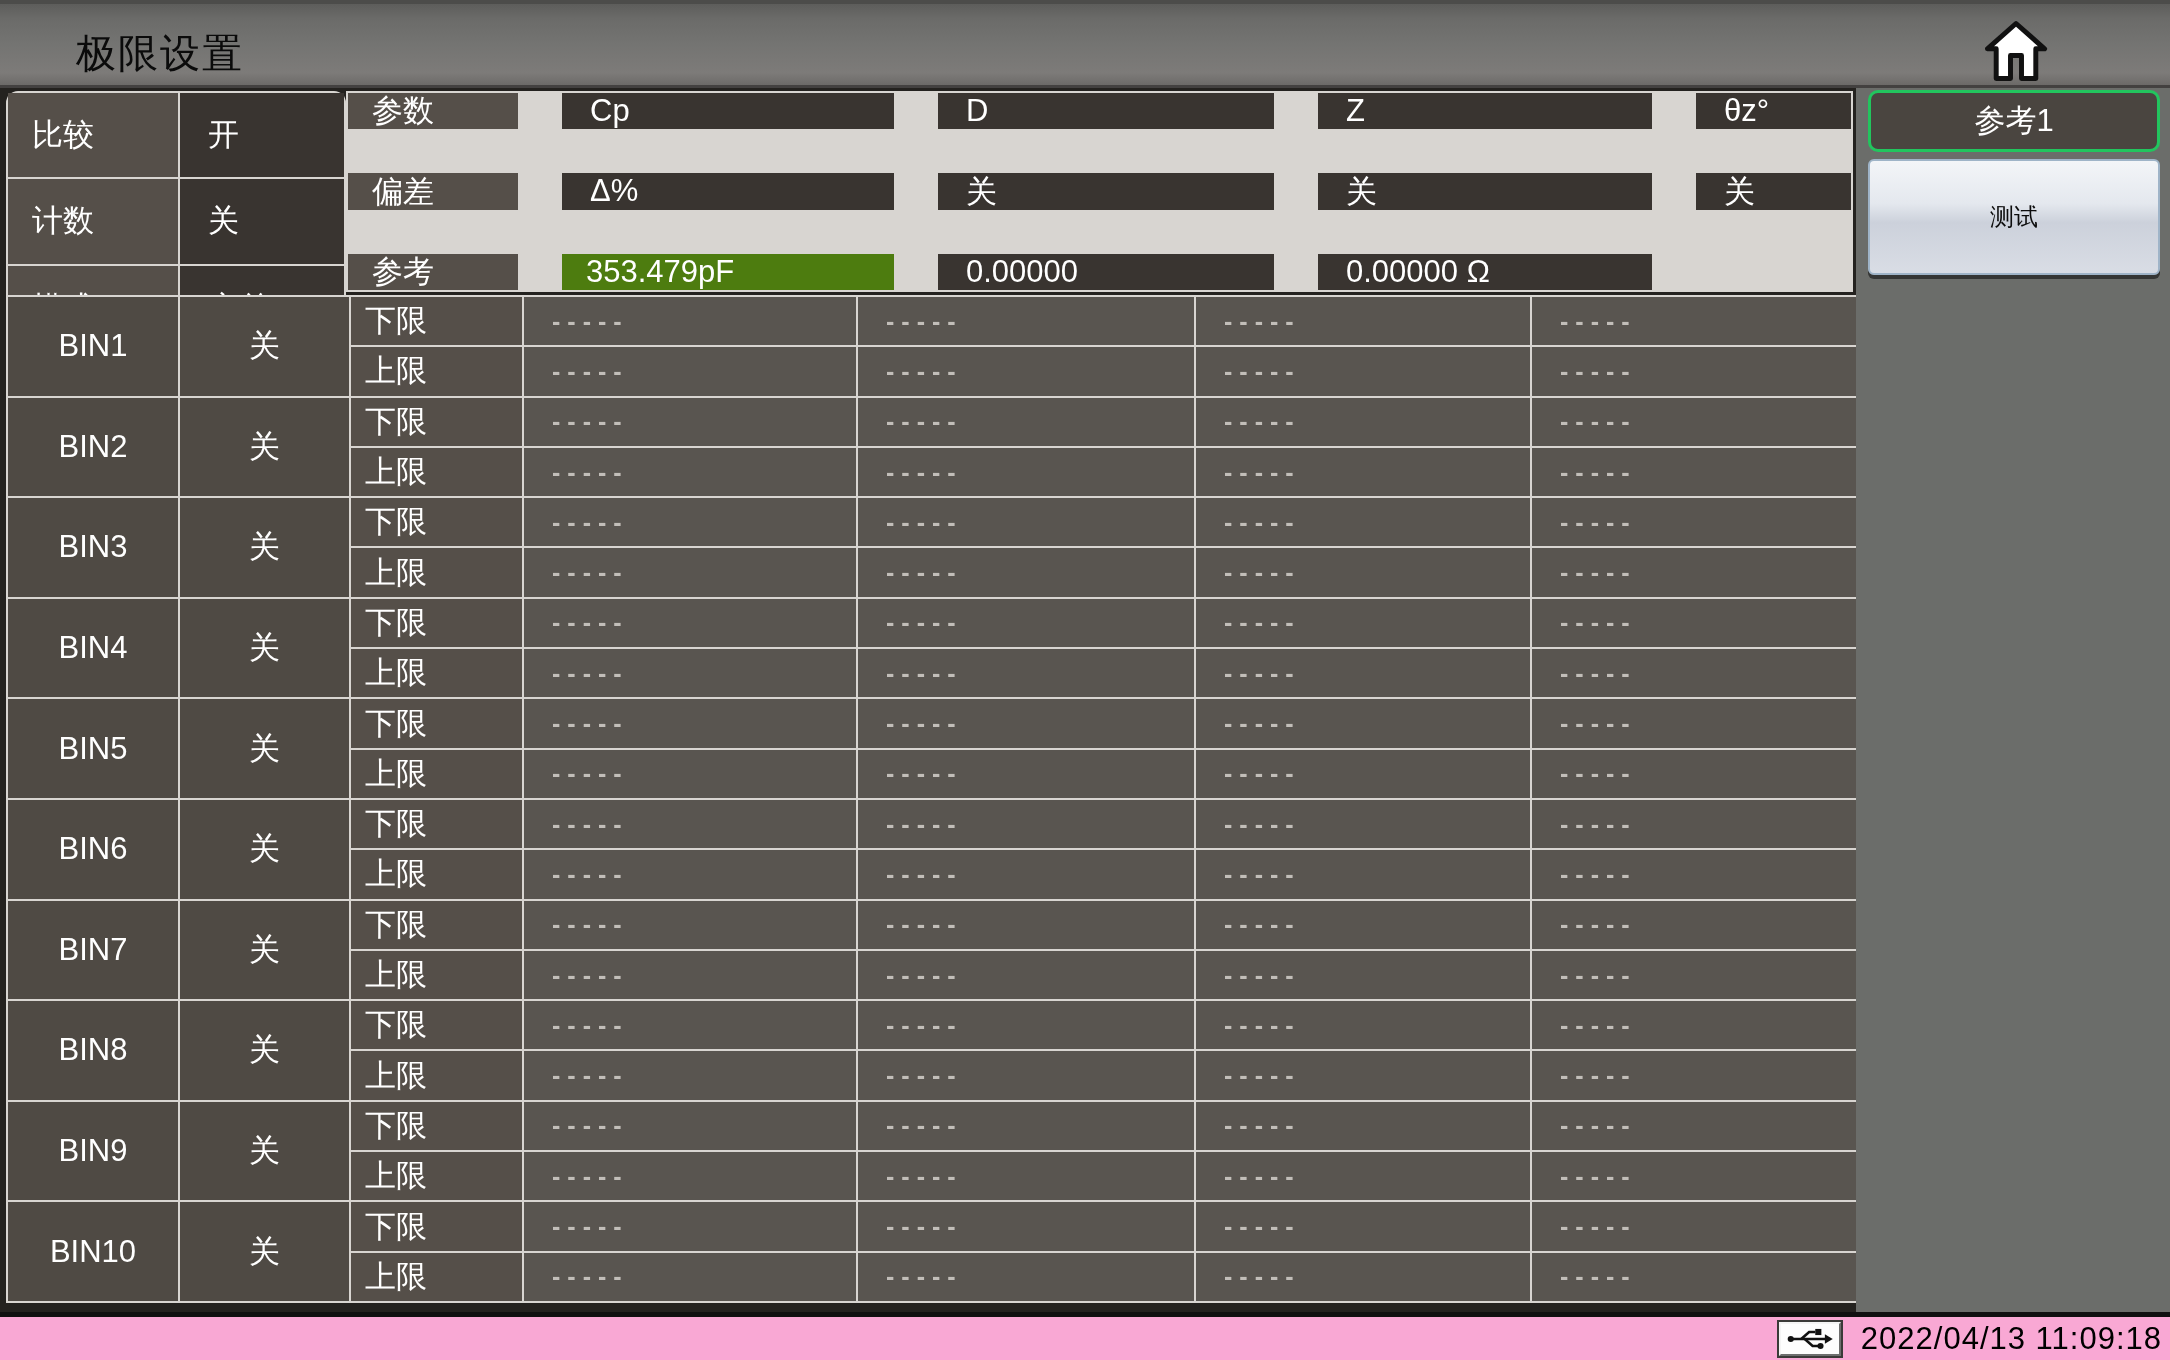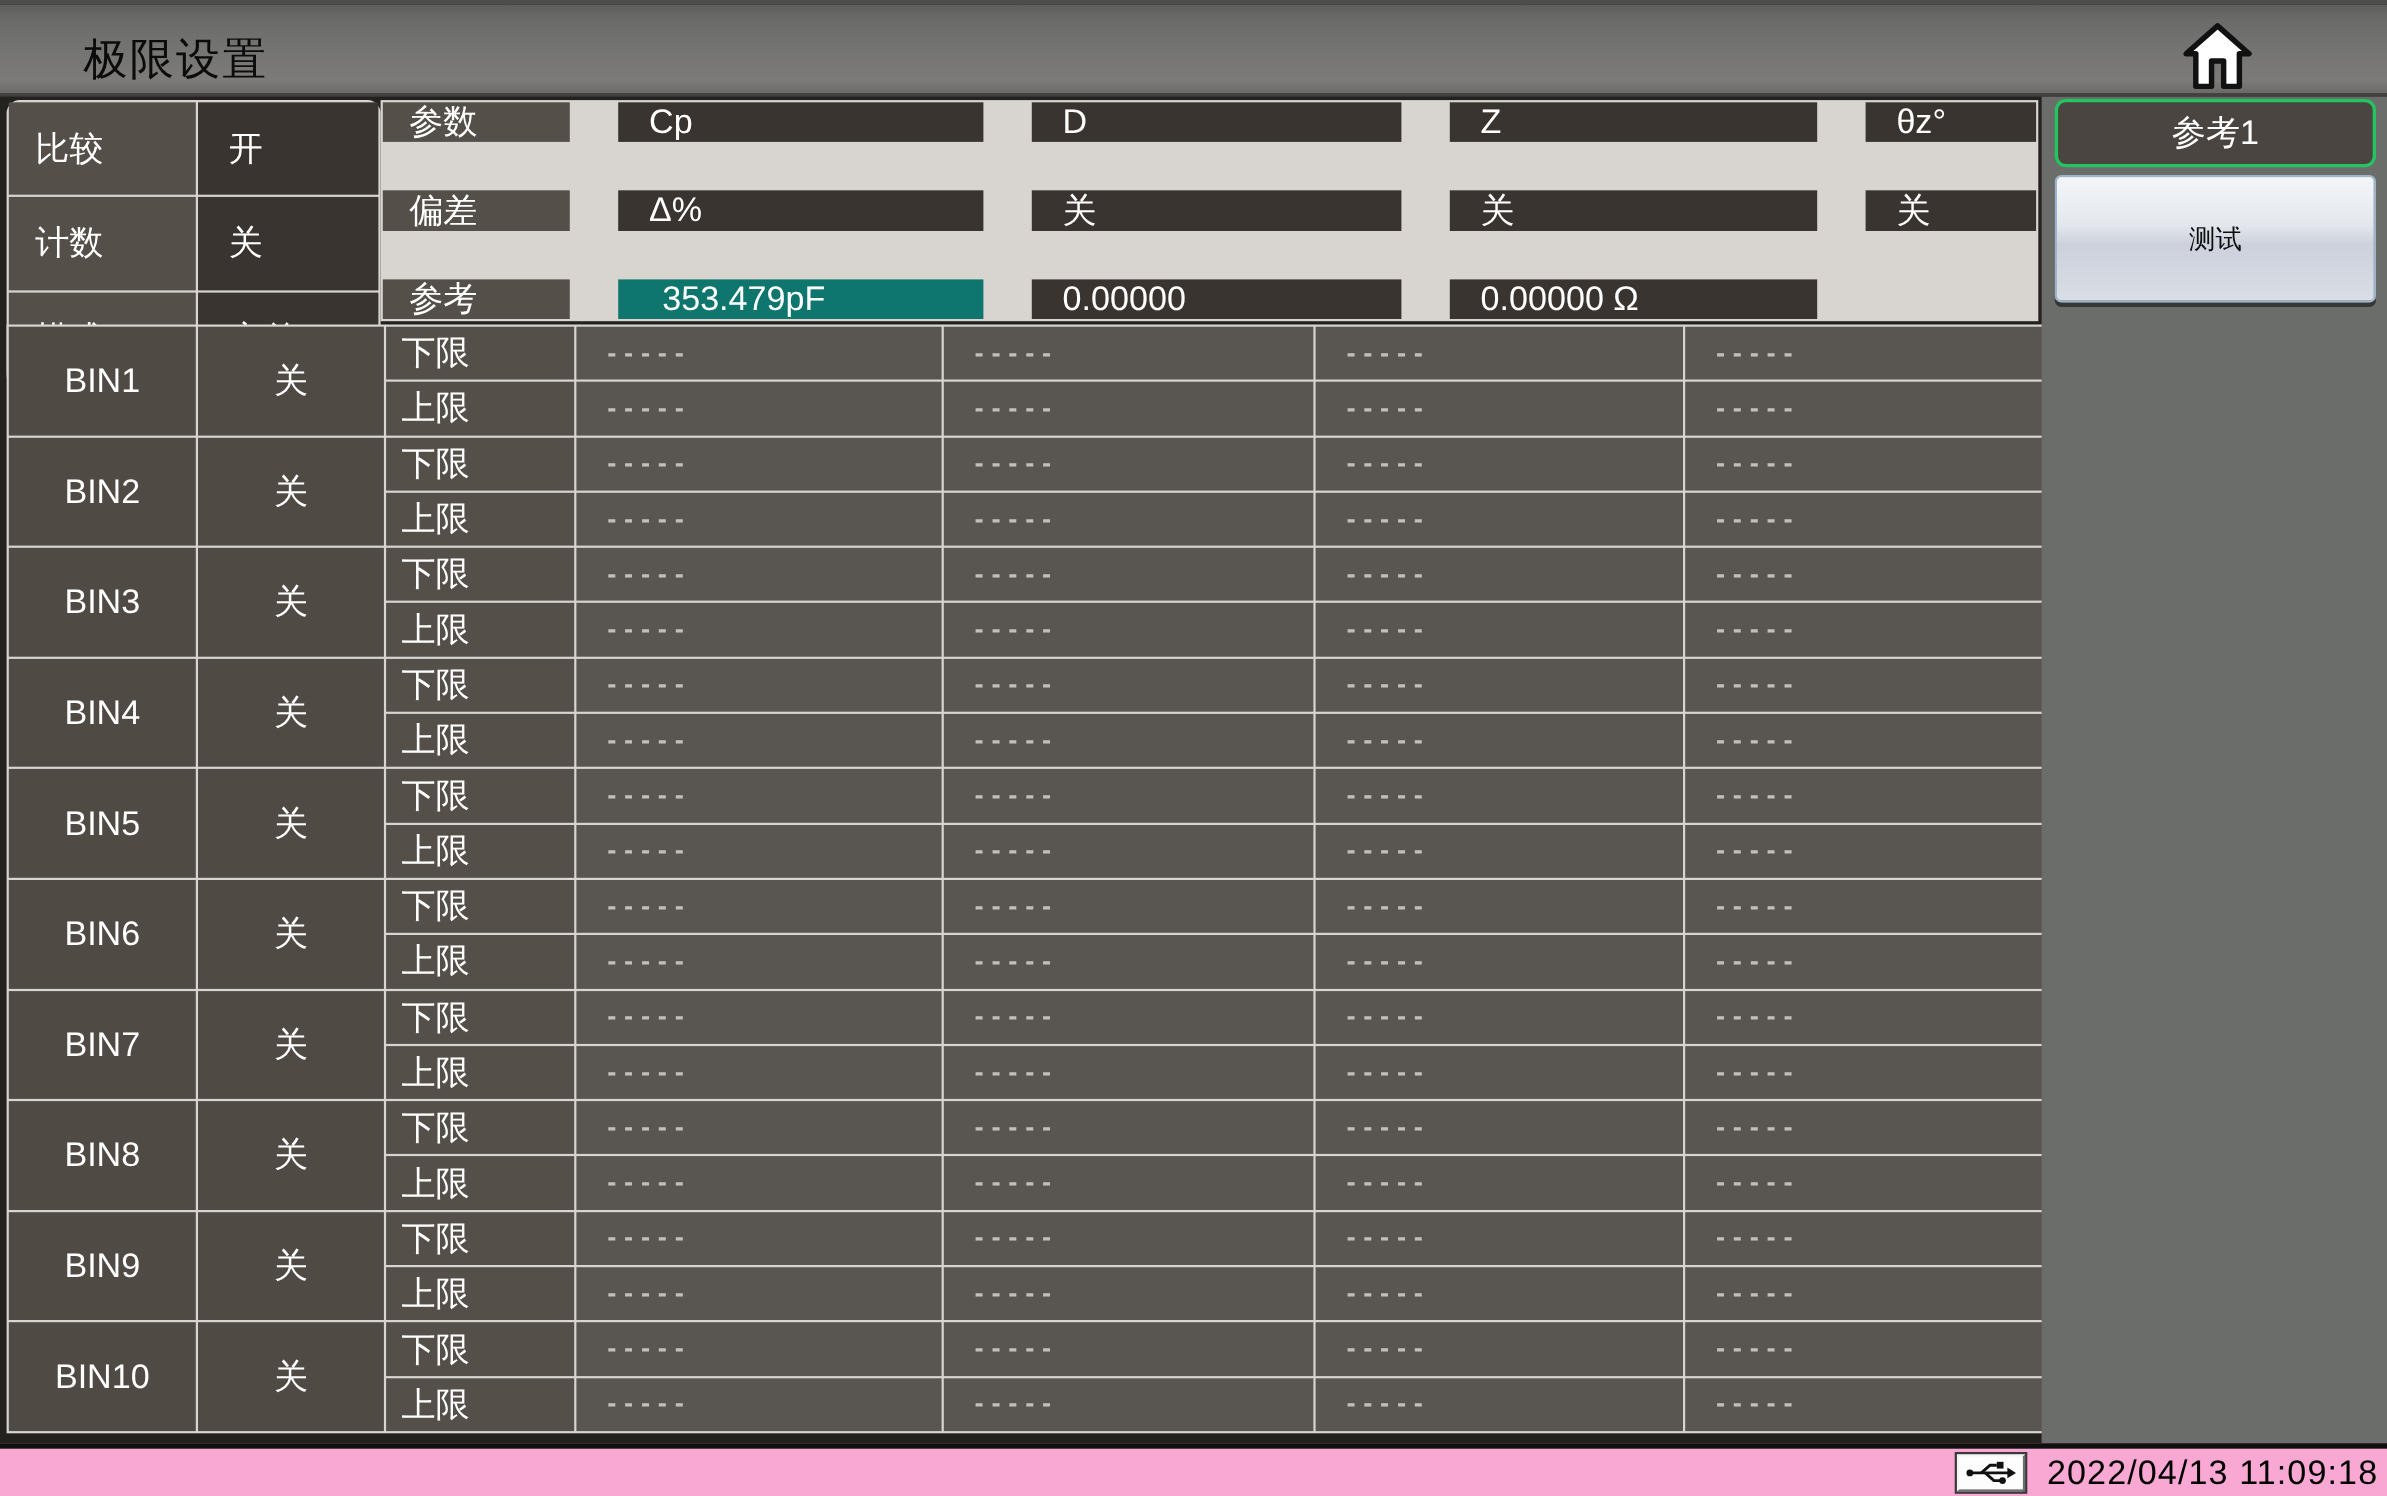--- a/index.html
+++ b/index.html
@@ -40,21 +40,21 @@
     grid-template-columns:170px 169px 171px 332px 336px 334px 1fr;
     grid-template-rows:repeat(20,1fr);
   }
 
   .cell { display:flex; align-items:center; color:#ffffff; font-size:31px; overflow:hidden; white-space:nowrap; }
   .c-label  { background:#554f49; padding-left:24px; }
   .c-dark   { background:#393430; padding-left:28px; }
   .c-bin    { background:#4f4a44; justify-content:center; padding-left:0; }
   .c-limit  { background:#554f49; padding-left:14px; }
   .c-gray   { background:#595550; padding-left:28px; color:#c2beb9; font-size:25px; letter-spacing:7px; font-weight:bold; }
-  .c-blue   { background:#0f766e; padding-left:40px; }
+  .c-blue   { background:#4d7c0f; padding-left:24px; }
   .c-span2  { grid-row:span 2; }
 
   
   .sidebar { position:absolute; left:1856px; top:88px; width:314px; height:1224px; background:#6b6d6a; }
   .ref-btn {
     position:absolute; left:12px; top:2px; width:292px; height:62px; box-sizing:border-box;
     background:#4a4540; border:3px solid #22c55e; border-radius:10px;
     color:#fff; font-size:31px; display:flex; align-items:center; justify-content:center; cursor:pointer;
   }
   .test-btn {

